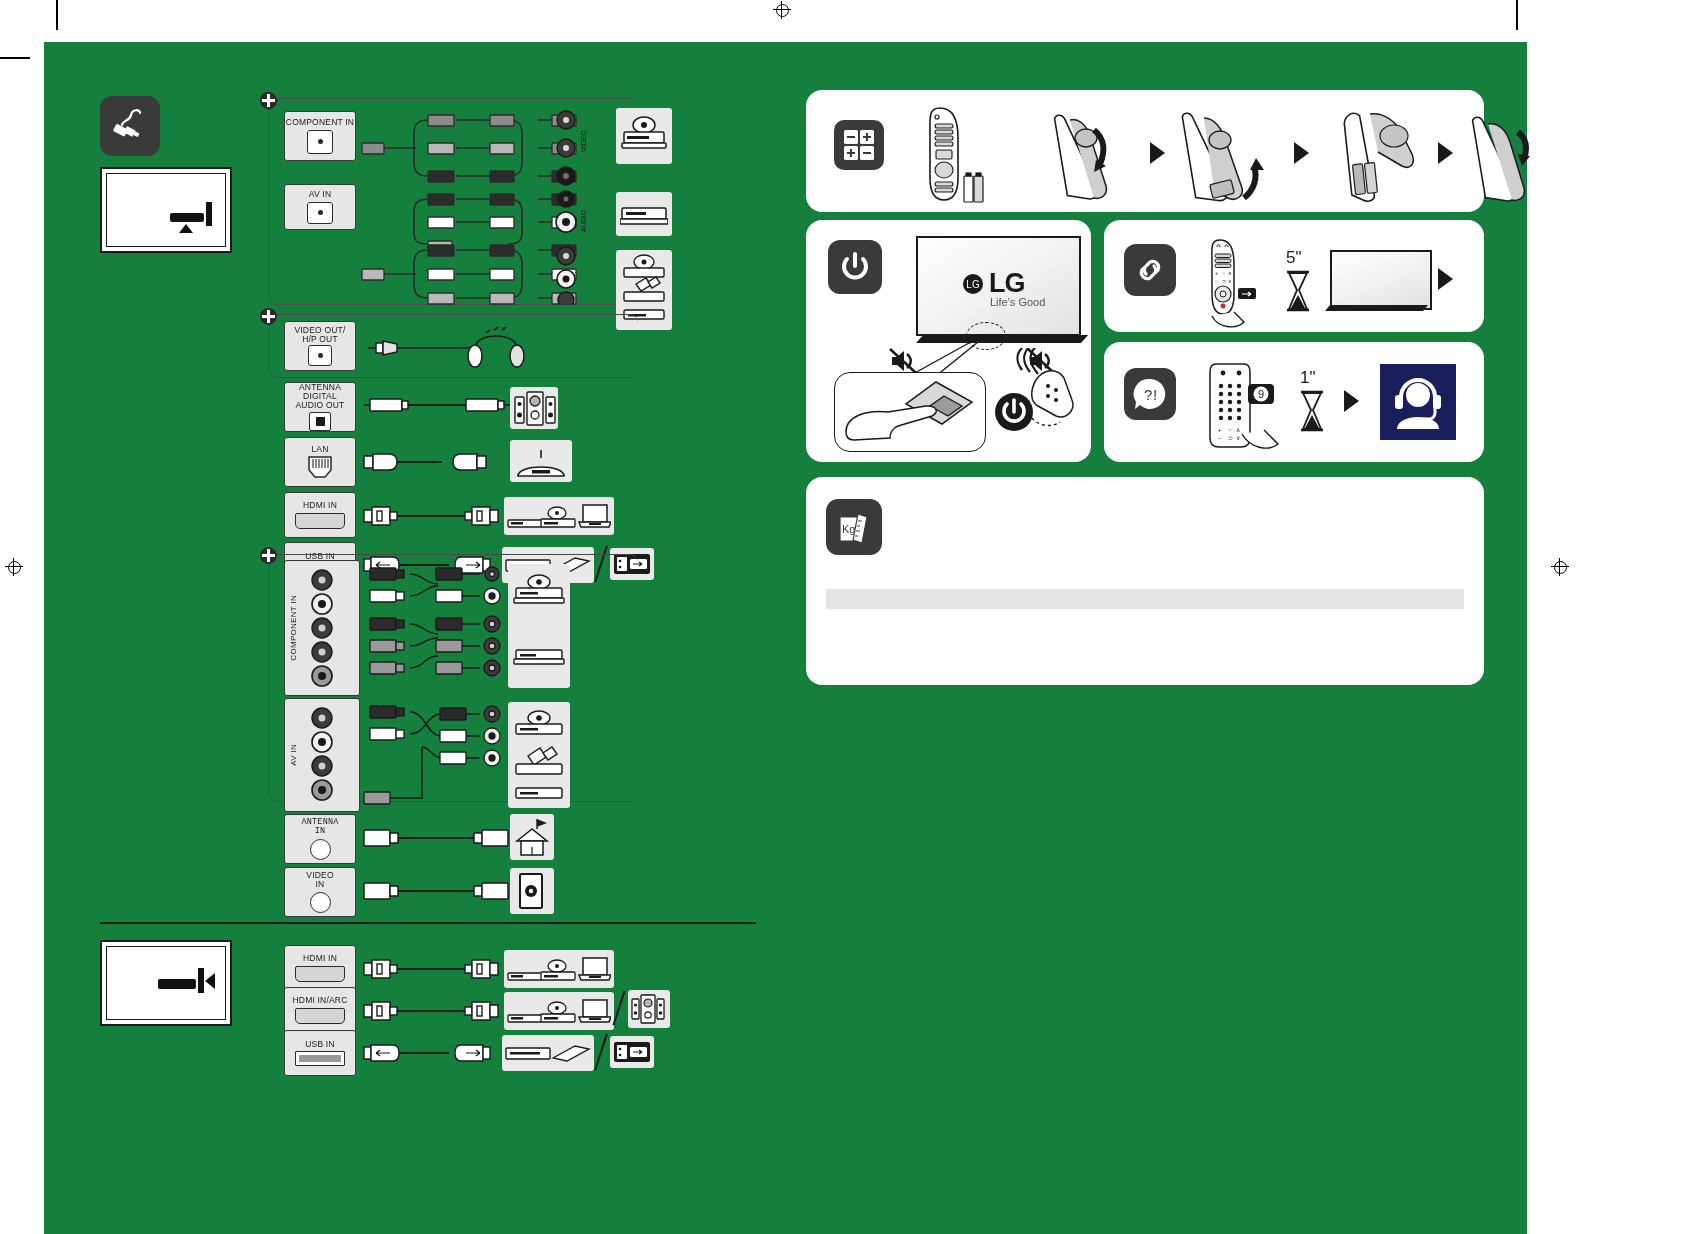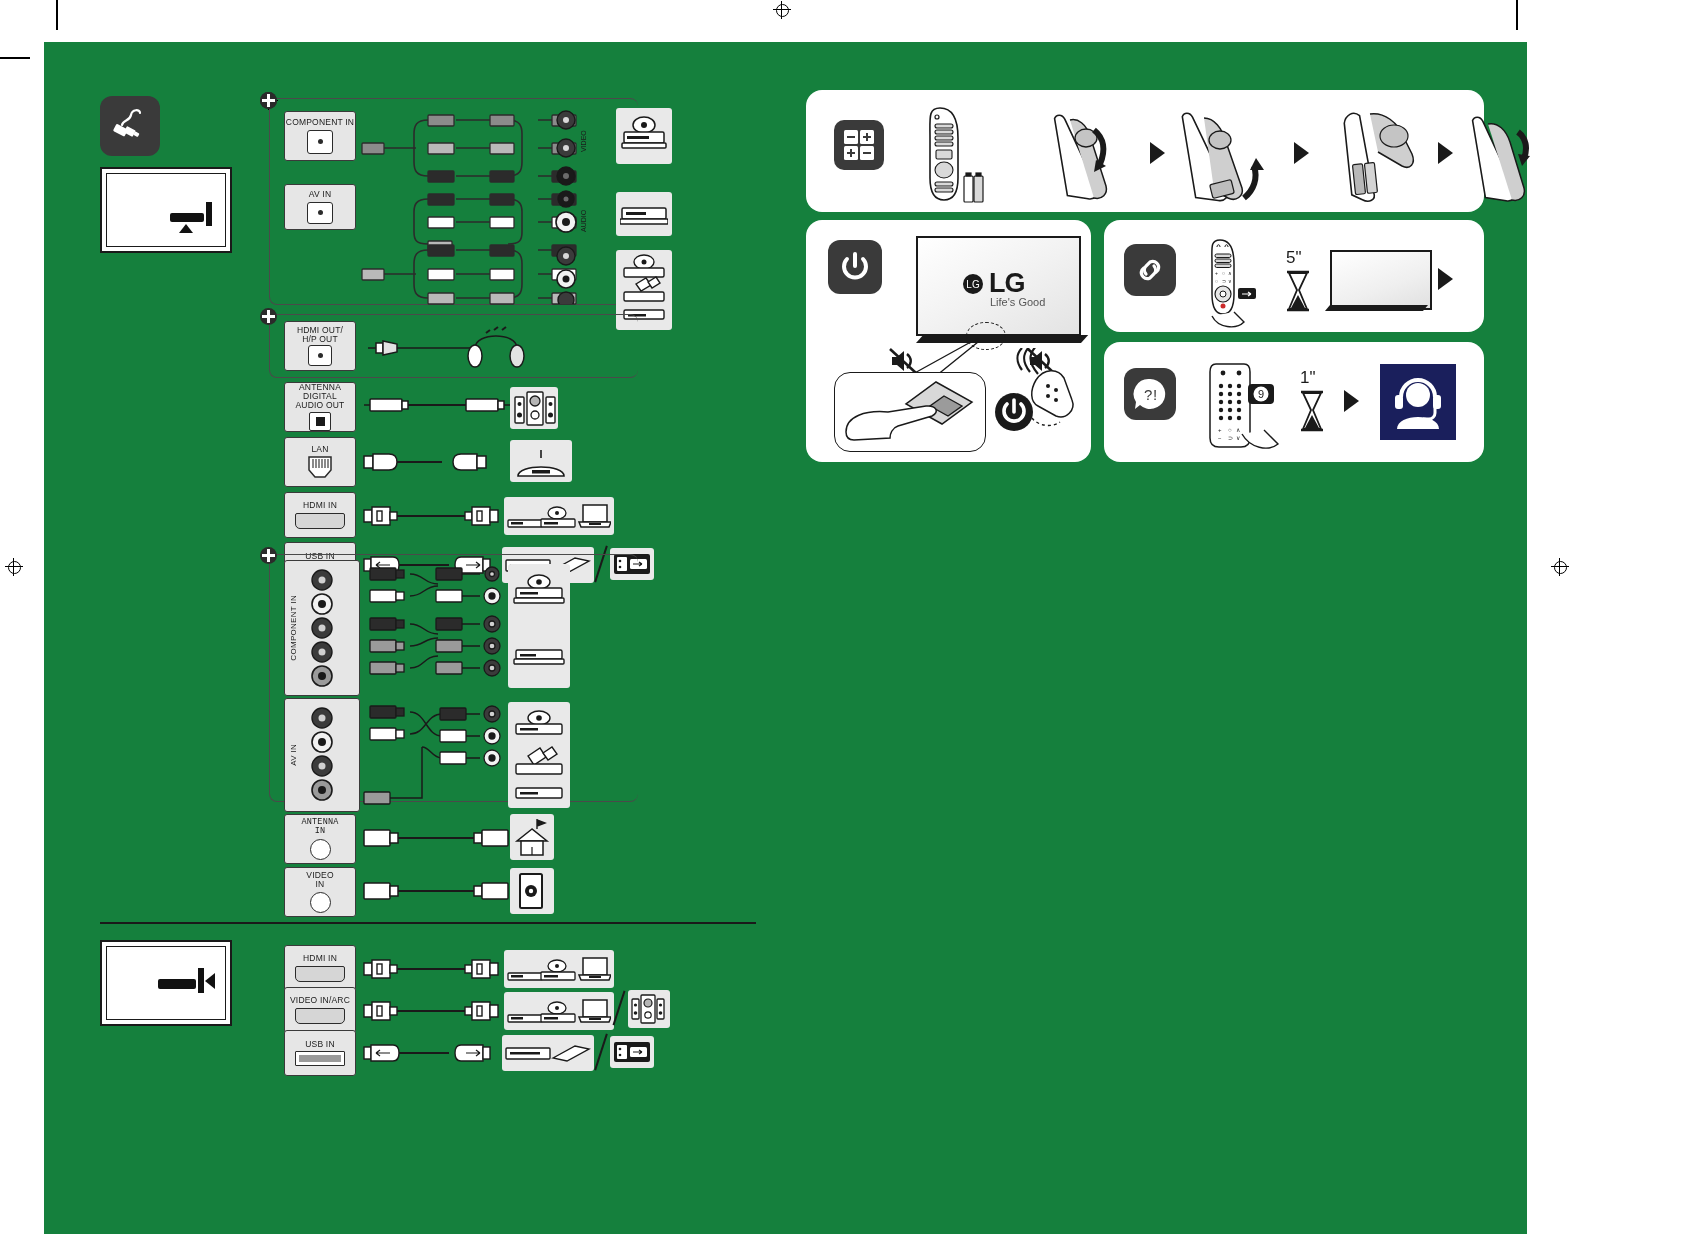--- a/index.html
+++ b/index.html
@@ -198,21 +198,21 @@
     <rect x="4" y="56" width="40" height="9" rx="1.5" fill="#fff" stroke="#1a1a1a" stroke-width="1.4"></rect>
     <rect x="8" y="60" width="18" height="2.5" fill="#1a1a1a"></rect>
   </svg>
 
   <div class="grp" style="left:225px;top:272px;width:368px;height:62px;border-right:none;"></div>
   <div style="position:absolute;left:216px;top:266px;width:17px;height:17px;border-radius:50%;background:#2b2b2b;"></div>
   <div style="position:absolute;left:223px;top:268px;width:3px;height:13px;background:#fff;"></div>
   <div style="position:absolute;left:218px;top:273px;width:13px;height:3px;background:#fff;"></div>
 
   <div class="portbox" style="left:240px;top:279px;width:70px;height:48px;">
-    <span class="portlbl" style="white-space:pre-line;">HDMI OUT/
+    <span class="portlbl" style="white-space:pre-line;">VIDEO OUT/
 H/P OUT</span>
     <span style="margin-top:2px;width:22px;height:19px;border:1.6px solid #2b2b2b;border-radius:3px;background:#fff;display:flex;align-items:center;justify-content:center;">
       <i style="display:block;width:5px;height:5px;background:#2b2b2b;border-radius:50%;"></i>
     </span>
   </div>
   <svg style="position:absolute;left:318px;top:284px;" width="190" height="46" viewBox="0 0 190 46">
     <g stroke="#1a1a1a" stroke-width="1.5" fill="none">
       <path d="M6 22 h8"></path>
         <rect x="14" y="17" width="7" height="10" fill="#fff"></rect>
       <path d="M21 15 l14 3 v8 l-14 3z" fill="#e2e2e2"></path>
@@ -537,21 +537,21 @@
     <ellipse cx="50" cy="11" rx="9" ry="6" fill="#fff" stroke="#1a1a1a" stroke-width="1.3"></ellipse>
       <circle cx="50" cy="11" r="2" fill="#1a1a1a"></circle>
     <rect x="34" y="17" width="34" height="8" rx="1" fill="#fff" stroke="#1a1a1a" stroke-width="1.3"></rect>
     <rect x="37" y="20" width="14" height="2.5" fill="#1a1a1a"></rect>
     <path d="M76 3 h24 v17 h-24z" fill="#fff" stroke="#1a1a1a" stroke-width="1.5"></path>
     <path d="M72 20 h32 l-2 5 h-28z" fill="#fff" stroke="#1a1a1a" stroke-width="1.5"></path>
     <rect x="82" y="21" width="12" height="2" fill="#1a1a1a"></rect>
   </svg>
 
   <div class="portbox" style="left:240px;top:945px;width:70px;height:44px;">
-    <span class="portlbl">VIDEO IN/ARC</span>
+    <span class="portlbl">HDMI IN/ARC</span>
     <span style="margin-top:3px;display:block;width:48px;height:14px;background:#d6d6d6;border:1.6px solid #2b2b2b;border-radius:2px 2px 5px 5px;"></span>
   </div>
   <svg style="position:absolute;left:318px;top:957px;" width="150" height="24" viewBox="0 0 150 24">
     <g stroke="#1a1a1a" stroke-width="1.4" fill="#fff">
       <path d="M2 6 h8 v12 h-8z"></path>
         <path d="M10 3 h18 v18 h-18z"></path>
         <rect x="15" y="7" width="5" height="10"></rect>
       <rect x="28" y="8" width="7" height="8"></rect>
         <path d="M35 12 h68" stroke-width="2"></path>
       <rect x="103" y="8" width="7" height="8"></rect>
@@ -860,14 +860,29 @@
         <circle cx="29" cy="22" r="12" fill="#fff"></circle>
         <path d="M8 56 C8 40 50 40 50 56z" fill="#fff"></path>
         <path d="M12 24 a17 17 0 0 1 34 0" stroke="#fff" stroke-width="4" fill="none"></path>
         <rect x="6" y="22" width="8" height="14" rx="3" fill="#fff"></rect>
         <rect x="44" y="22" width="8" height="14" rx="3" fill="#fff"></rect>
         <path d="M46 34 v6 a6 6 0 0 1 -6 6 h-6" stroke="#fff" stroke-width="3" fill="none"></path>
       </svg>
     </div>
   </div>
 
+  <div class="card" style="left:762px;top:435px;width:678px;height:208px;">
+    <div class="tile" style="left:20px;top:22px;width:56px;height:56px;border-radius:12px;">
+      <svg width="40" height="40" viewBox="0 0 40 40">
+        <path d="M6 10 h20 v24 h-20z" fill="#fff" stroke="#3a3a3a" stroke-width="1.2"></path>
+        <path d="M12 10 C12 5 20 5 20 10" stroke="#3a3a3a" stroke-width="2" fill="none"></path>
+        <text x="8" y="26" font-size="11" fill="#3a3a3a" font-family="Liberation Sans, sans-serif">Kg</text>
+        <path d="M24 7 l9 3 -5 26 -9 -3z" fill="#fff" stroke="#3a3a3a" stroke-width="1.2"></path>
+        <g stroke="#3a3a3a" stroke-width="1">
+            <path d="M24 14 h4 M23 19 h3 M22 24 h4 M21 29 h3"></path>
+          </g>
+      </svg>
+    </div>
+    <div style="position:absolute;left:20px;top:112px;width:638px;height:20px;background:#e4e4e4;"></div>
+    <div style="position:absolute;left:20px;top:132px;width:638px;height:56px;"></div>
+  </div>
 
 </div>
 
 </body></html>

